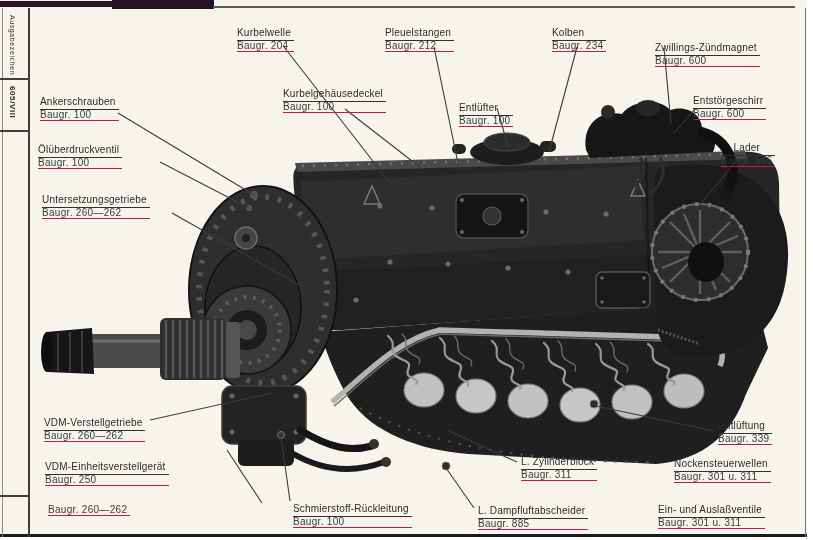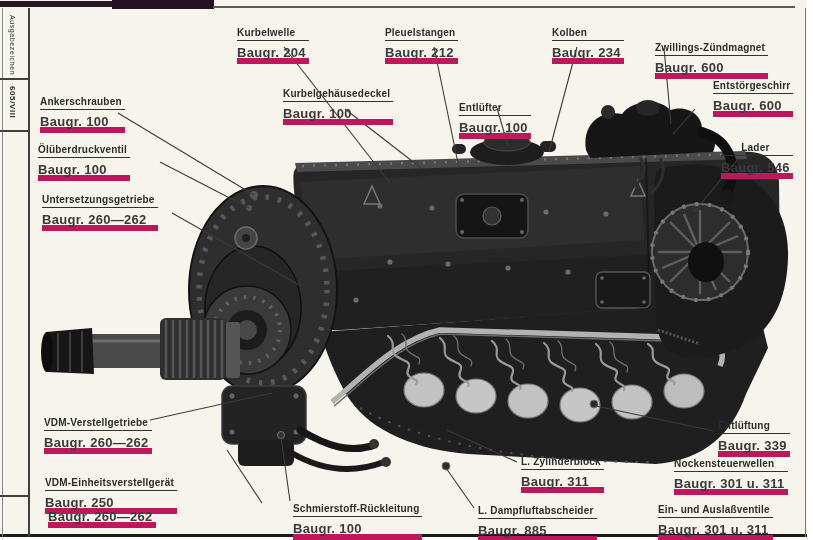--- a/index.html
+++ b/index.html
@@ -12,25 +12,25 @@
   .topline{position:absolute;left:213px;top:6px;width:582px;height:2px;background:#5a5a5a;}
   .bottomline{position:absolute;left:0;top:534px;width:807px;height:3px;background:#1b1b1b;}
   .rightline{position:absolute;left:805px;top:8px;width:1.4px;height:529px;background:#777;}
   .sideline{position:absolute;left:28px;top:8px;width:1.5px;height:529px;background:#3f3f3f;}
   .sideedge{position:absolute;left:2px;top:8px;width:1px;height:529px;background:#8a8a8a;}
   .tick{position:absolute;left:0;width:30px;height:1.5px;background:#3f3f3f;}
   .vtext{position:absolute;writing-mode:vertical-rl;color:#2f2f2f;letter-spacing:.6px;white-space:nowrap;}
   .vtext.small{font-size:7px;left:9px;top:15px;}
   .vtext.num{font-size:8px;left:8px;top:86px;font-weight:bold;}
   
-  .callout{position:absolute;width:max-content;color:#2b2b2b;border-bottom:6px solid #be185d;font-weight:bold;}
+  .callout{position:absolute;width:max-content;color:#2b2b2b;border-bottom:1px solid #be185d;}
   .c-name{display:block;font-size:10px;line-height:11.5px;letter-spacing:.2px;white-space:nowrap;
           border-bottom:1.4px solid #313131;padding:0 3px 1px 0;}
-  .c-baugr{display:block;font-size:13px;line-height:9px;letter-spacing:.3px;color:#3a3a3a;
-           padding:7px 3px 1px 0;white-space:nowrap;}
+  .c-baugr{display:block;font-size:10px;line-height:9px;letter-spacing:.3px;color:#3a3a3a;
+           padding:0 3px 1px 0;white-space:nowrap;}
   .lines-svg,.engine-svg{position:absolute;left:0;top:0;pointer-events:none;}
 </style>
 </head>
 <body>
 
 <div class="page">
   <div class="paper"></div>
 
   <svg class="engine-svg" width="813" height="540" viewBox="0 0 813 540">
 
@@ -251,21 +251,21 @@
         <span class="c-baugr">Baugr. 600</span>
       </div>
       <div class="callout" style="left: 258px; top: 88px; margin-left: 25px;">
         <span class="c-name">Kurbelgehäusedeckel</span>
         <span class="c-baugr">Baugr. 100</span>
       </div>
       <div class="callout" style="left: 459px; top: 87px; margin-top: 15px;">
         <span class="c-name">Entlüfter</span>
         <span class="c-baugr">Baugr. 100</span>
       </div>
-      <div class="callout" style="left: 693px; top: 80px; margin-left: 20px;">
+      <div class="callout" style="left: 693px; top: 95px;">
         <span class="c-name">Entstörgeschirr</span>
         <span class="c-baugr">Baugr. 600</span>
       </div>
       <div class="callout" style="left: 40px; top: 96px;">
         <span class="c-name">Ankerschrauben</span>
         <span class="c-baugr">Baugr. 100</span>
       </div>
       <div class="callout" style="left: 38px; top: 144px;">
         <span class="c-name">Ölüberdruckventil</span>
         <span class="c-baugr">Baugr. 100</span>
@@ -275,21 +275,21 @@
         <span class="c-baugr">Baugr. 260—262</span>
       </div>
       <div class="callout" style="left: 721px; top: 142px; text-align: center;">
         <span class="c-name">Lader</span>
         <span class="c-baugr">Baugr. 546</span>
       </div>
       <div class="callout" style="left: 44px; top: 417px;">
         <span class="c-name">VDM-Verstellgetriebe</span>
         <span class="c-baugr">Baugr. 260—262</span>
       </div>
-      <div class="callout" style="left: 45px; top: 461px; margin-top: 16px;">
+      <div class="callout" style="left: 45px; top: 461px;">
         <span class="c-name">VDM-Einheitsverstellgerät</span>
         <span class="c-baugr">Baugr. 250</span>
       </div>
       <div class="callout" style="left: 48px; top: 505px;">
         <span class="c-baugr">Baugr. 260—262</span>
       </div>
       <div class="callout" style="left: 293px; top: 503px;">
         <span class="c-name">Schmierstoff-Rückleitung</span>
         <span class="c-baugr">Baugr. 100</span>
       </div>

